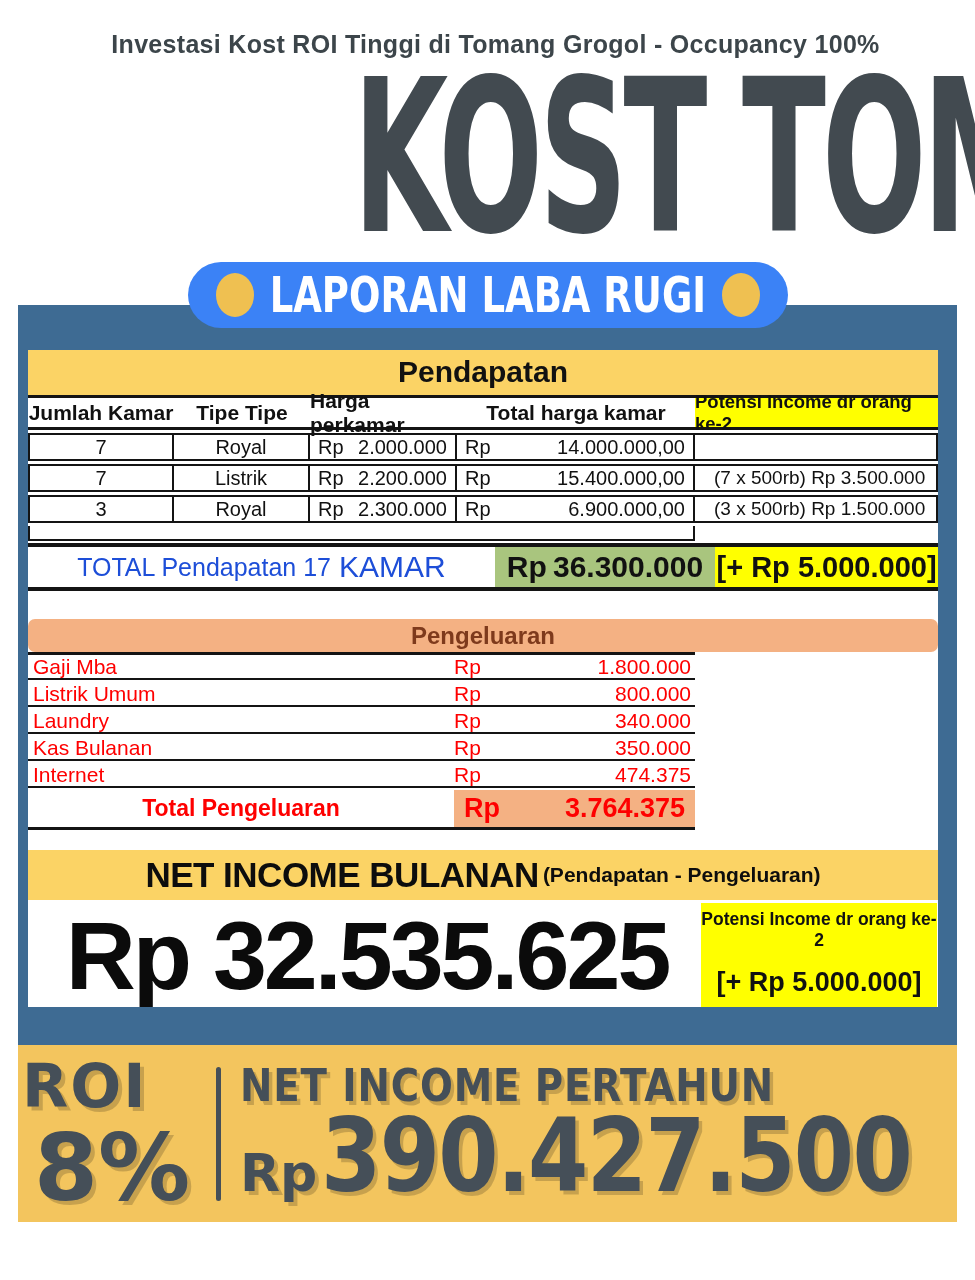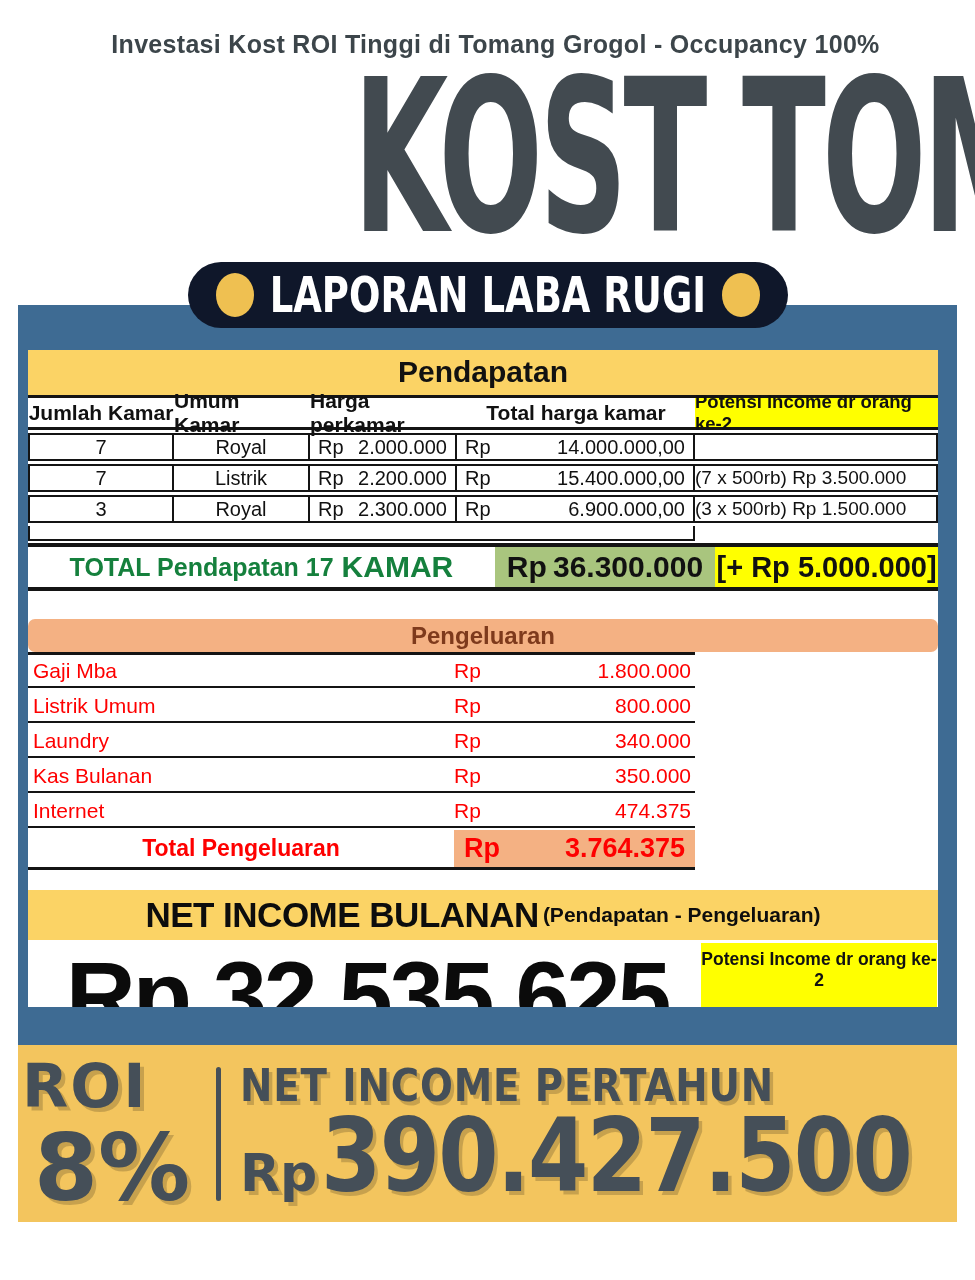--- a/index.html
+++ b/index.html
@@ -8,21 +8,21 @@
 
   
   .tagline{position:absolute;top:30px;left:16px;right:0;text-align:center;
            font-size:25px;color:#3c454a;font-weight:600;letter-spacing:.3px;}
   .tagline .b{font-weight:800;}
   .big-title{position:absolute;top:68px;left:0;right:0;text-align:center;height:185px;}
   .big-title span{display:inline-block;white-space:nowrap;
       font-family:"DejaVu Sans",sans-serif;font-weight:700;font-size:212px;line-height:.85;
       color:#424a50;letter-spacing:-7px;transform:scaleX(.58);transform-origin:50% 0;}
   .pill{position:absolute;top:262px;left:50%;transform:translateX(-50%);
-        width:600px;height:66px;background:#0f172a;border-radius:36px;z-index:3;}
+        width:600px;height:66px;background:#3b82f6;border-radius:36px;z-index:3;}
   .pill .txt{display:block;text-align:center;}
   .pill .txt span{display:inline-block;white-space:nowrap;color:#fff;
       font-family:"DejaVu Sans",sans-serif;font-weight:700;font-size:50px;line-height:66px;
       transform:scaleX(.74);transform-origin:50% 0;letter-spacing:0;}
   .dot{position:absolute;top:11px;width:38px;height:44px;border-radius:50%;background:var(--dot,#efc051);}
   .dot.l{left:28px;} .dot.r{right:28px;}
 
   
   .blue-panel{position:absolute;left:18px;top:305px;width:939px;height:740px;background:var(--blue,#3e6b93);}
   .sheet{position:absolute;left:28px;top:350px;width:910px;height:657px;background:#fff;overflow:hidden;z-index:2;}
@@ -35,40 +35,40 @@
                font-weight:700;font-size:21px;color:#111;box-sizing:border-box;}
   .w1{width:146px;} .w2{width:136px;} .w3{width:147px;} .w4{width:238px;} .w5{width:243px;}
   .colhead .w5{background:var(--brightyellow,#ff0);font-size:18.5px;}
 
   .irow{display:flex;height:28px;margin-top:3px;}
   .irow .c{box-sizing:border-box;border:2px solid #141414;border-left:none;
            display:flex;align-items:center;font-size:20px;color:#111;}
   .irow .c:first-child{border-left:2px solid #141414;}
   .c.center{justify-content:center;}
   .c.money{justify-content:space-between;padding:0 8px;}
-  .c.pot{padding-left:0;font-size:19px;}
+  .c.pot{padding-left:19px;font-size:19px;}
 
   .spacer-row{height:15px;margin-top:3px;border:2px solid #141414;border-top:none;box-sizing:border-box;}
 
   .total-row{display:flex;height:48px;margin-top:2px;border-top:4px solid #141414;
              border-bottom:4px solid #141414;box-sizing:border-box;}
   .total-row>div{display:flex;align-items:center;box-sizing:border-box;}
-  .t-label{width:509px;justify-content:center;font-weight:700;font-size:25px;color:#15803d;}
+  .t-label{width:509px;justify-content:center;font-weight:400;font-size:25px;color:#1d4ed8;}
   .t-label .emph{font-size:30px;margin-left:8px;}
   .t-green{width:238px;background:var(--green,#a9c57e);justify-content:space-between;
            padding:0 12px;font-weight:700;font-size:30px;color:#111;}
   .t-bonus{width:243px;background:var(--brightyellow,#ff0);justify-content:center;
            font-weight:700;font-size:29px;color:#111;}
 
   .gap28{height:28px;}
 
   .exp-head{height:33px;line-height:33px;background:var(--salmon,#f4b183);
             text-align:center;font-weight:700;font-size:24px;color:#7e3a1c;border-radius:7px;}
   .exp-headline{width:667px;height:3px;background:#141414;}
-  .erow{width:667px;height:33px;display:flex;align-items:center;border-bottom:2px solid #141414;
+  .erow{width:667px;height:25px;display:flex;align-items:center;border-bottom:2px solid #141414;
         margin-bottom:2px;box-sizing:border-box;color:var(--red,#fe0000);font-size:21px;}
   .e-label{width:426px;padding-left:5px;box-sizing:border-box;}
   .e-rp{width:60px;}
   .e-amt{flex:1;text-align:right;padding-right:4px;}
   .exp-total{width:667px;height:40px;display:flex;margin-top:2px;border-bottom:3px solid #141414;box-sizing:border-box;}
   .exp-total>div{display:flex;align-items:center;box-sizing:border-box;color:var(--red,#fe0000);font-weight:700;}
   .et-label{width:426px;justify-content:center;font-size:23px;}
   .et-val{width:241px;background:var(--salmon,#f4b183);justify-content:space-between;
           padding:0 10px;font-size:27px;}
 
@@ -120,21 +120,21 @@
   </div>
 
   <div class="blue-panel"></div>
 
   <div class="sheet">
 
     <div class="sec-head">Pendapatan</div>
 
     <div class="colhead">
       <div class="w1">Jumlah Kamar</div>
-      <div class="w2">Umum Kamar</div>
+      <div class="w2">Tipe Tipe</div>
       <div class="w3">Harga perkamar</div>
       <div class="w4">Total harga kamar</div>
       <div class="w5">Potensi income dr orang ke-2</div>
     </div>
 
     <div class="irow">
       <div class="c w1 center">7</div>
       <div class="c w2 center">Royal</div>
       <div class="c w3 money">
         <span>Rp</span>

